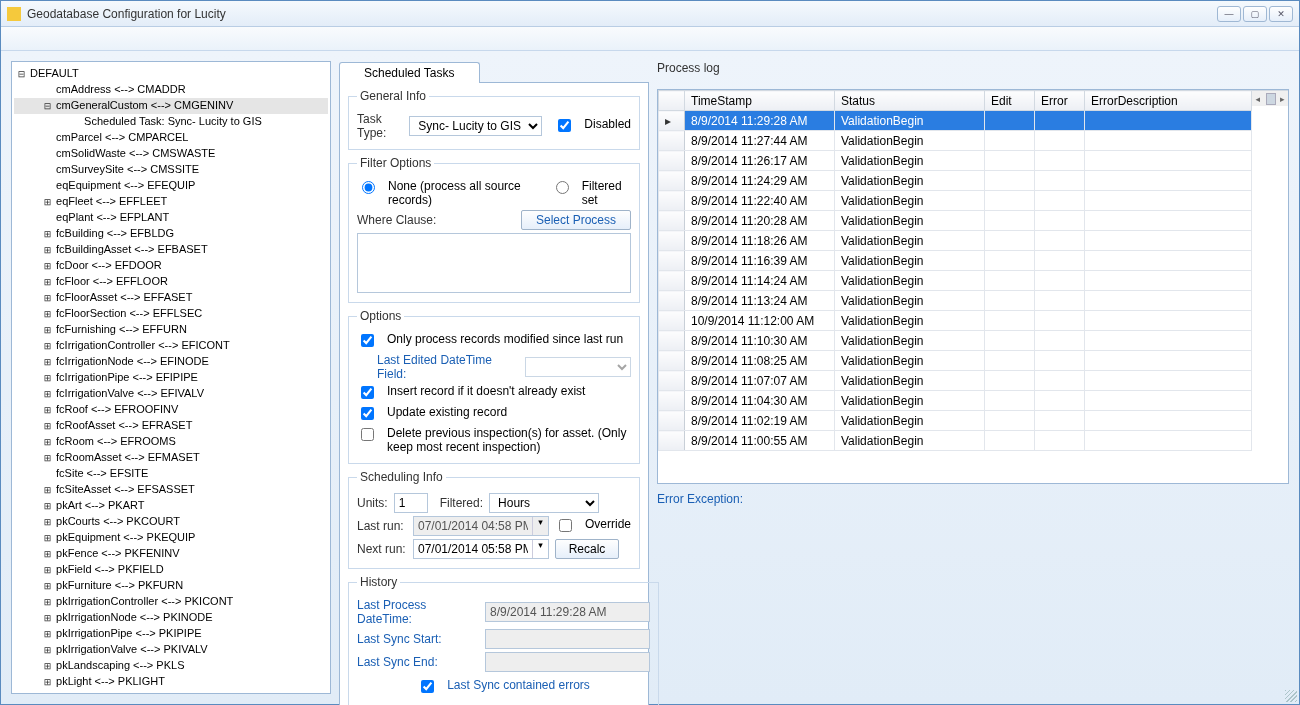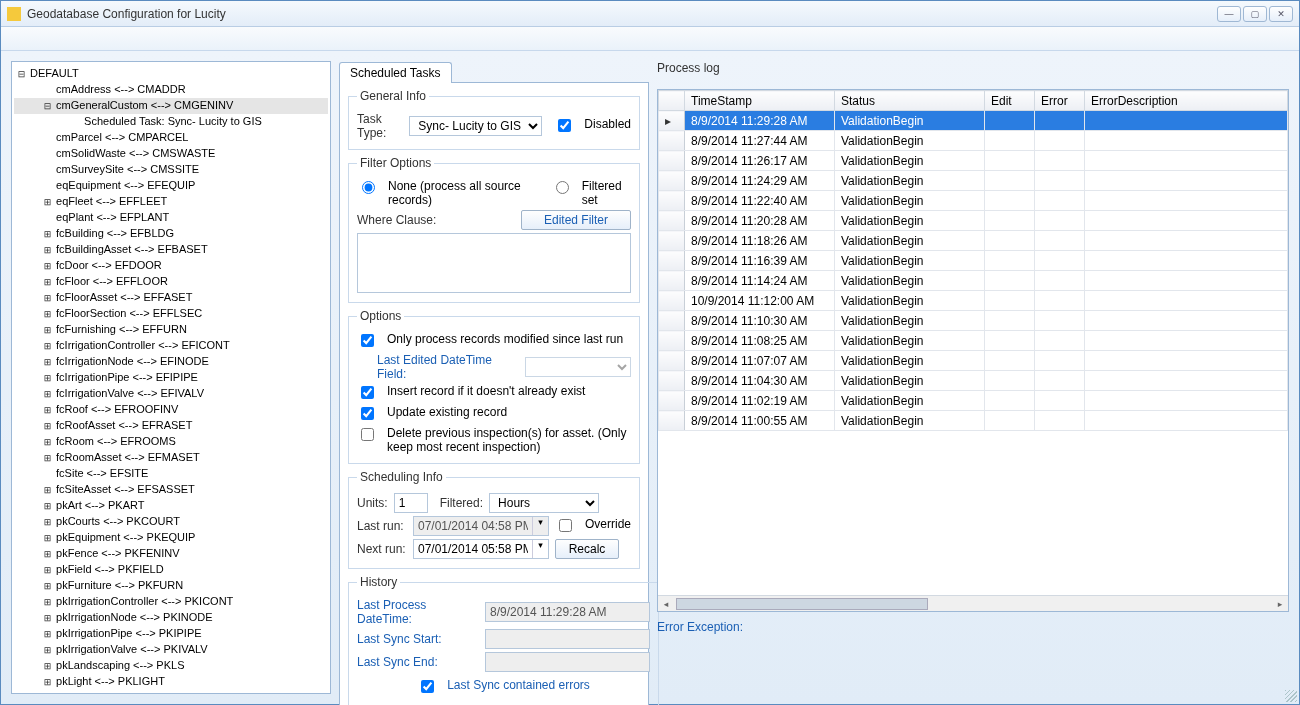--- a/index.html
+++ b/index.html
@@ -16,37 +16,37 @@
   .p-tree { top: 10px; left: 10px; bottom: 10px; width: 320px; overflow-y: scroll; padding: 4px 2px; font-family: Tahoma, sans-serif; }
   .p-mid  { top: 10px; left: 338px; bottom: 10px; width: 310px; background: transparent; border: none; }
   .p-right{ top: 10px; left: 656px; right: 10px; bottom: 10px; background: transparent; border: none; }
   .p-tree::-webkit-scrollbar { width: 16px; }
   .p-tree::-webkit-scrollbar-track { background: #f0f0f0; }
   .p-tree::-webkit-scrollbar-thumb { background: #cdd7e1; border: 1px solid #aab; }
   .node { white-space: nowrap; line-height: 15px; padding: 0 2px; font-size: 11px; cursor: default; }
   .node .tw { display: inline-block; width: 11px; text-align: center; color: #333; font-size: 9px; }
   .node.sel { background: #e5e5e5; }
   .d0 { padding-left: 2px; } .d1 { padding-left: 28px; } .d2 { padding-left: 56px; }
-  .tab { display: inline-block; background: #fff; border: 1px solid #9db8d6; border-bottom: none; border-radius: 3px 3px 0 0; padding: 3px 10px; position: relative; top: 1px; z-index: 2; }
+  .tab { display: inline-block; background: #fff; border: 1px solid #9db8d6; border-bottom: none; border-radius: 3px 3px 0 0; padding: 3px 24px; position: relative; top: 1px; z-index: 2; }
   .tabbody { background: #fff; border: 1px solid #9db8d6; padding: 6px 8px 8px; }
   fieldset { border: 1px solid #c9d9eb; margin: 0 0 6px; padding: 6px 8px; }
   legend { color: #333; padding: 0 3px; }
   .row { display: flex; align-items: center; gap: 6px; margin: 3px 0; }
   .lbl { color: #333; }
   .link { color: #1a5fb4; }
   select, input[type=text], .inp { border: 1px solid #b5c7db; background: #fff; height: 20px; padding: 1px 4px; font-size: 12px; }
   .inp-ro { background: #eee; }
   .dtpick { display: inline-flex; border: 1px solid #b5c7db; height: 20px; background: #fff; }
   .dtpick input { border: none; height: 18px; padding: 0 4px; width: 118px; outline: none; }
   .dtpick .dd { width: 16px; text-align: center; border-left: 1px solid #ccd; font-size: 9px; }
   .btn { border: 1px solid #9fb3c9; background: linear-gradient(#fefefe,#e6effa); padding: 2px 10px; border-radius: 2px; }
   textarea.where { width: 100%; height: 60px; resize: none; border: 1px solid #b5c7db; background: #fff; }
   .cb { display: flex; align-items: flex-start; gap: 10px; margin: 3px 0; }
   .cb input { margin-top: 2px; }
-  .grid-wrap { background: #fff; border: 1px solid #9db8d6; height: 523px; display: flex; flex-direction: column; }
+  .grid-wrap { background: #fff; border: 1px solid #9db8d6; height: 395px; display: flex; flex-direction: row; }
   .grid-scroll { flex: 1; overflow: auto; }
   table.grid { border-collapse: collapse; width: 100%; table-layout: fixed; }
   table.grid th { background: linear-gradient(#fdfdfe,#eceff4); border: 1px solid #d2d9e1; text-align: left; padding: 2px 6px; font-weight: normal; height: 20px; }
   table.grid td { border: 1px solid #e2e6ec; padding: 2px 6px; height: 20px; white-space: nowrap; }
   table.grid td.rowhdr { background: linear-gradient(#fdfdfe,#eceff4); width: 26px; border-right: 1px solid #c8cfd7; }
   table.grid th.rowhdr { width: 26px; }
   tr.selrow td { background: #2a7de1; color: #fff; }
   tr.selrow td.rowhdr { background: linear-gradient(#fdfdfe,#eceff4); color: #333; }
   .hscroll { height: 16px; background: #f0f0f0; border-top: 1px solid #d2d9e1; display: flex; align-items: center; }
   .hscroll .trackbtn { width: 16px; text-align: center; font-size: 9px; color: #666; }
@@ -141,21 +141,21 @@
               </label>
             <label class="cb" style="margin:0">
                 <input type="radio" name="fo" style="">
               <span>Filtered set</span>
               </label>
           </div>
           <div class="row">
             <span class="lbl">Where Clause:</span>
             <span style="flex:1"></span>
             <button class="btn link" style="width:110px">
-              <span>Edited Filter</span>
+              <span>Select Process</span>
             </button>
           </div>
           <textarea class="where" style=""></textarea>
         </fieldset>
 
         <fieldset>
           <legend>Options</legend>
           <label class="cb">
               <input type="checkbox" checked="" style="">
             <span>Only process records modified since last run</span>
@@ -322,20 +322,28 @@
                   <td class="rowhdr"></td>
                   <td>8/9/2014 11:16:39 AM</td>
                   <td>ValidationBegin</td>
                   <td></td>
                   <td></td>
                   <td></td>
                 </tr>
                 <tr>
                   <td class="rowhdr"></td>
                   <td>8/9/2014 11:14:24 AM</td>
+                  <td>ValidationBegin</td>
+                  <td></td>
+                  <td></td>
+                  <td></td>
+                </tr>
+                <tr>
+                  <td class="rowhdr"></td>
+                  <td>8/9/2014 11:13:24 AM</td>
                   <td>ValidationBegin</td>
                   <td></td>
                   <td></td>
                   <td></td>
                 </tr>
                 <tr>
                   <td class="rowhdr"></td>
                   <td>10/9/2014 11:12:00 AM</td>
                   <td>ValidationBegin</td>
                   <td></td>

